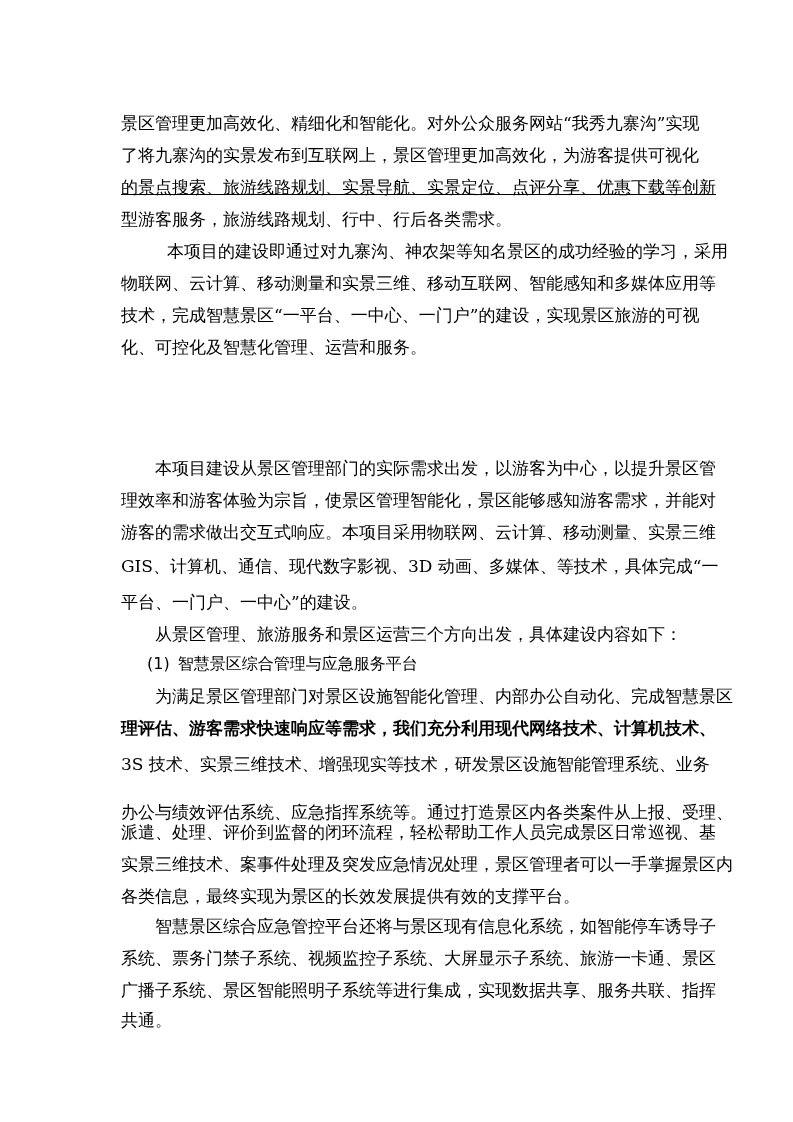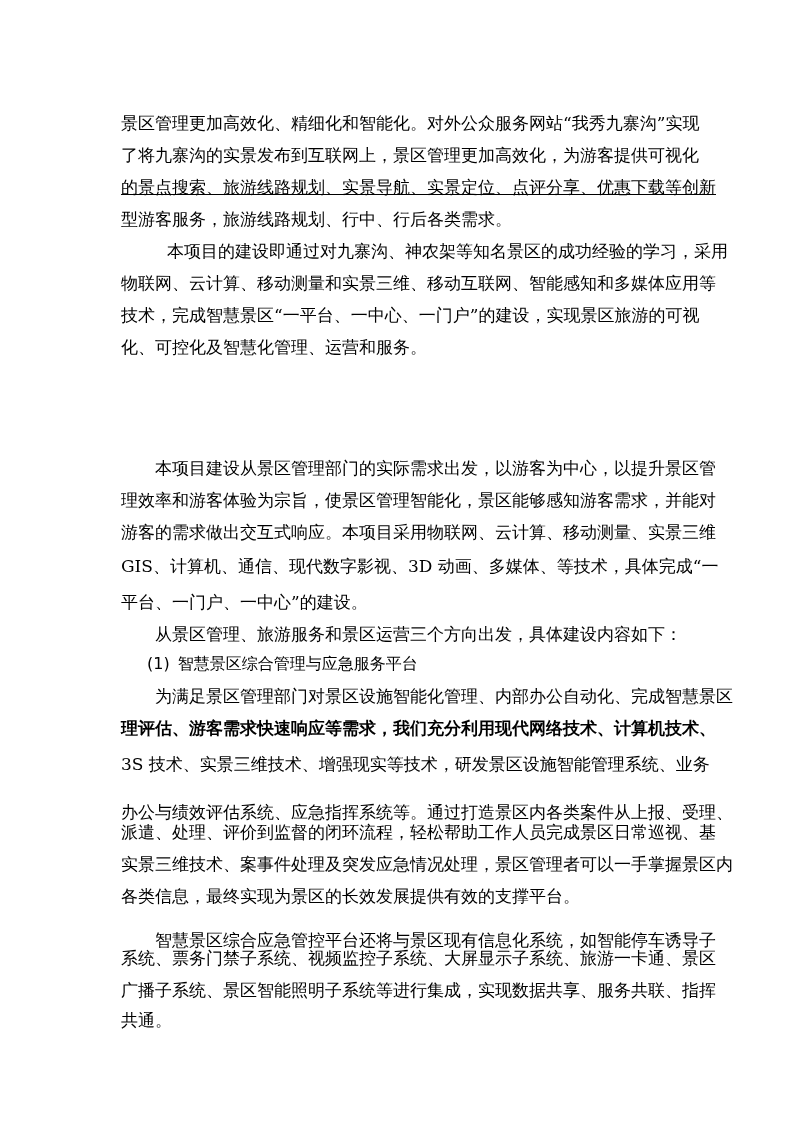--- a/index.html
+++ b/index.html
@@ -110,19 +110,19 @@
     <div class="line indent" style="top:673px;">为满足景区管理部门对景区设施智能化管理、内部办公自动化、完成智慧景区</div>
     <div class="line" style="top:705px;font-weight:bold;">理评估、游客需求快速响应等需求，我们充分利用现代网络技术、计算机技术、</div>
     <div class="line" style="top:741px;">3S 技术、实景三维技术、增强现实等技术，研发景区设施智能管理系统、业务</div>
     <div class="line" style="top:777px;margin-top:12px;">办公与绩效评估系统、应急指挥系统等。通过打造景区内各类案件从上报、受理、</div>
     <div class="line" style="top:809px;">派遣、处理、评价到监督的闭环流程，轻松帮助工作人员完成景区日常巡视、基</div>
     <div class="line" style="top:841px;">实景三维技术、案事件处理及突发应急情况处理，景区管理者可以一手掌握景区内</div>
     <div class="line last" style="top:873px;">各类信息，最终实现为景区的长效发展提供有效的支撑平台。</div>
   </div>
 
   <div>
-    <div class="line indent" style="top:903px;margin-top:14px;">智慧景区综合应急管控平台还将与景区现有信息化系统，如智能停车诱导子</div>
+    <div class="line indent" style="top:903px;">智慧景区综合应急管控平台还将与景区现有信息化系统，如智能停车诱导子</div>
     <div class="line" style="top:935px;">系统、票务门禁子系统、视频监控子系统、大屏显示子系统、旅游一卡通、景区</div>
     <div class="line" style="top:967px;">广播子系统、景区智能照明子系统等进行集成，实现数据共享、服务共联、指挥</div>
     <div class="line last" style="top:997px;">共通。</div>
   </div>
 
 </div>
 
 </body></html>

